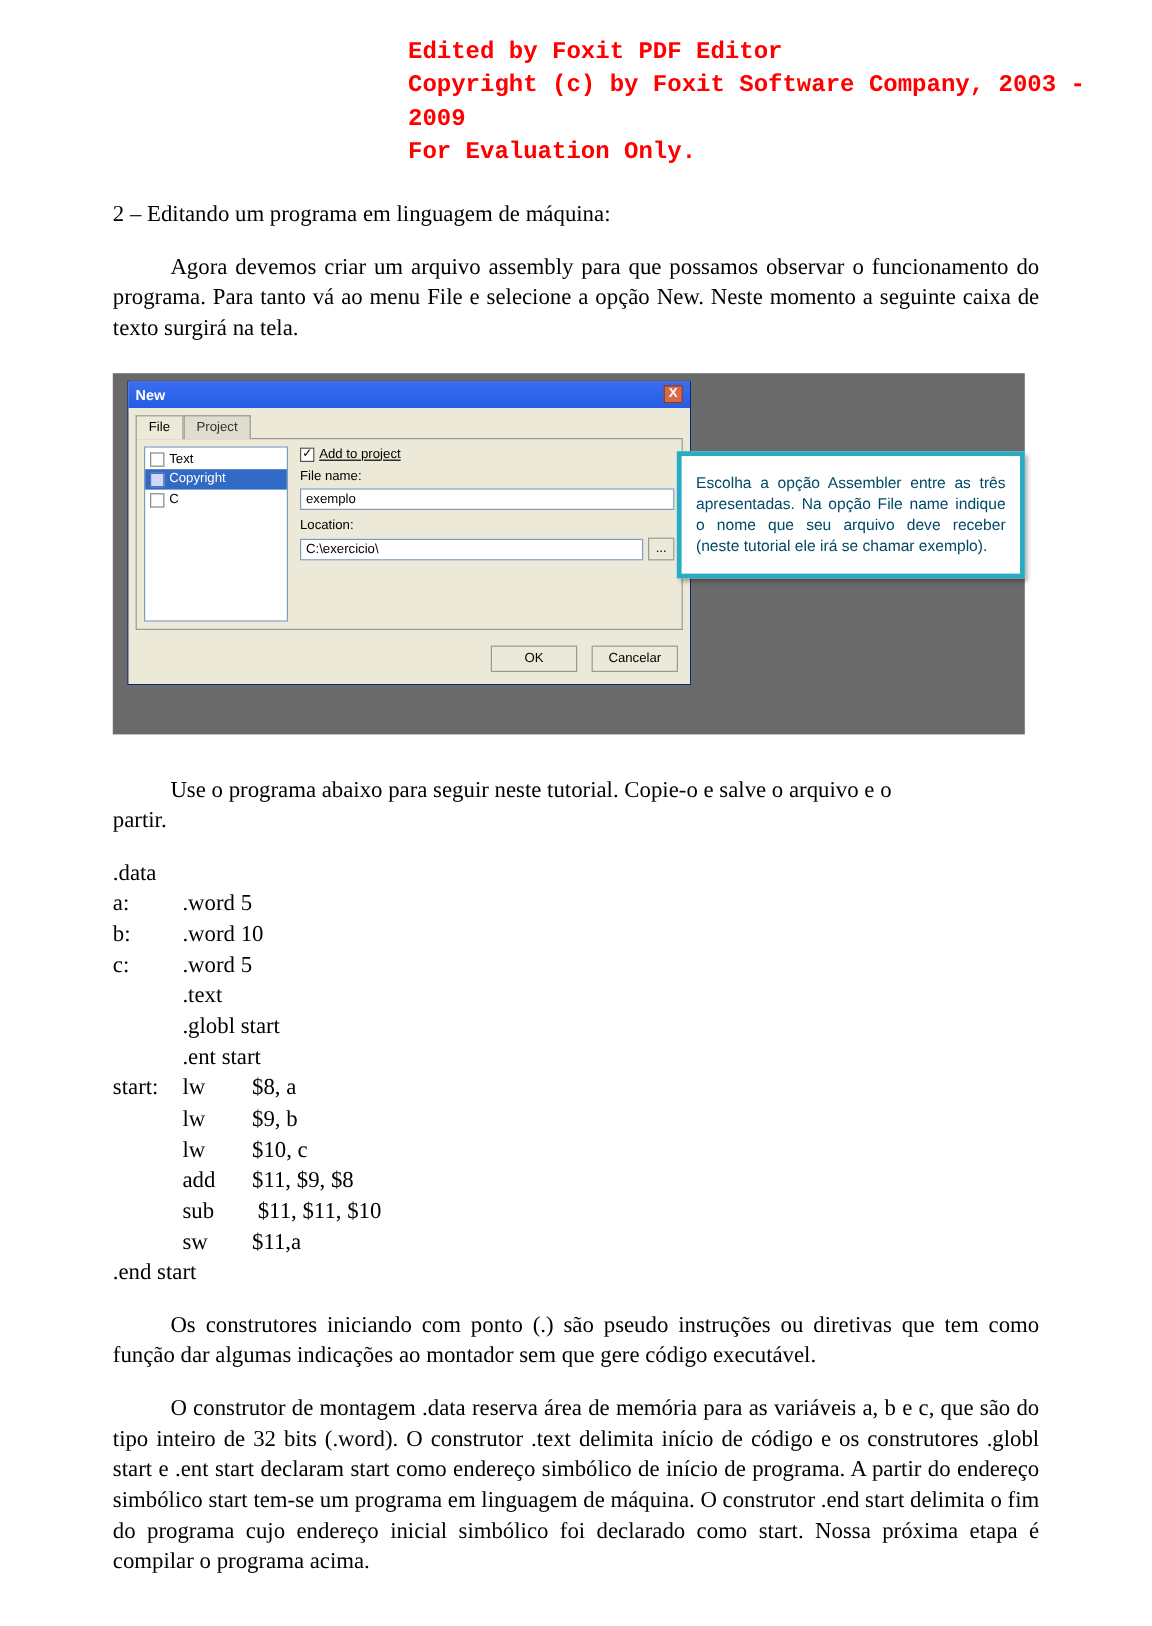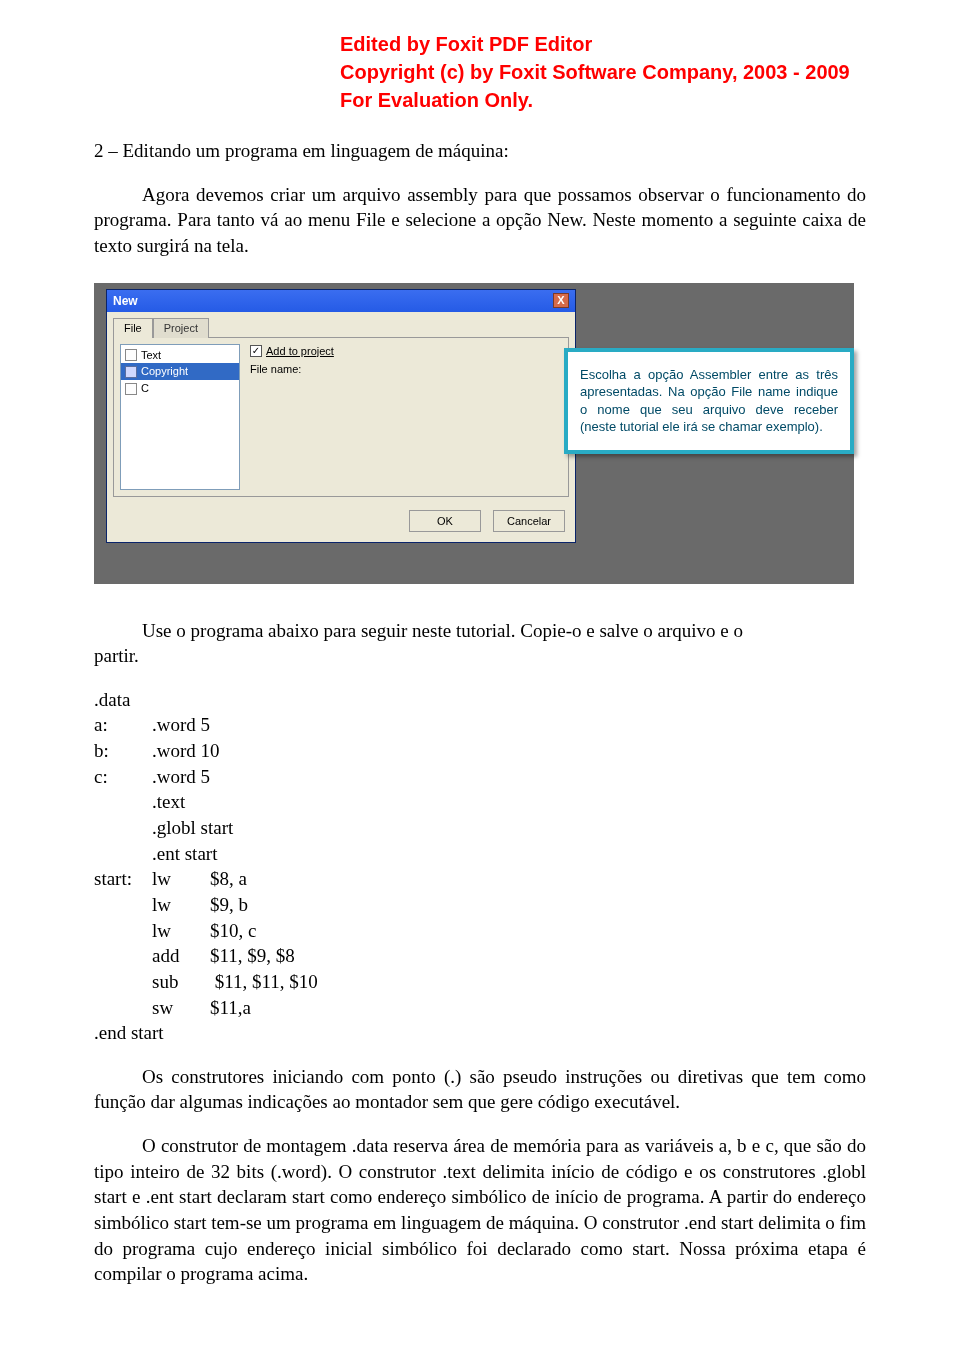--- a/index.html
+++ b/index.html
@@ -5,21 +5,21 @@
   * { box-sizing: border-box; margin: 0; padding: 0; }
   body {
     background: #fff;
     width: 960px;
     font-family: "Times New Roman", Times, serif;
     color: #000;
     font-size: 19px;
     line-height: 1.35;
   }
   .header-watermark {
-    font-family: Liberation Sans, sans-serif;
+    font-family: Liberation Mono, monospace;
     font-weight: bold;
     color: #f00;
     font-size: 20px;
     padding: 30px 0 24px 340px;
     line-height: 1.4;
   }
   .content { padding: 0 94px 40px 94px; }
   .section-heading { margin: 0 0 18px 0; font-size: 19px; }
   .para-indent { text-indent: 48px; text-align: justify; margin-bottom: 24px; }
   .para-justify { text-align: justify; text-indent: 48px; margin-bottom: 18px; }
@@ -200,20 +200,28 @@
             <span>C</span>
           </div>
         </div>
         <div class="dlg-form">
           <div class="dlg-chk">
             <span class="chkbox">✓</span>
             <span style="text-decoration: underline;">Add to project</span>
           </div>
           <div class="dlg-row">
             <span class="dlg-label">File name:</span>
+            <input class="dlg-input" value="exemplo" style="">
+          </div>
+          <div class="dlg-row">
+            <span class="dlg-label">Location:</span>
+            <div class="dlg-loc-row">
+              <input class="dlg-input" value="C:\exercicio\" style="">
+              <div class="dlg-browse">...</div>
+            </div>
           </div>
         </div>
       </div>
       <div class="dlg-buttons">
         <div class="dlg-btn">OK</div>
         <div class="dlg-btn">Cancelar</div>
       </div>
     </div>
 
     <div class="callout">Escolha a opção Assembler entre as três apresentadas. Na opção File name indique o nome que seu arquivo deve receber (neste tutorial ele irá se chamar exemplo).</div>

